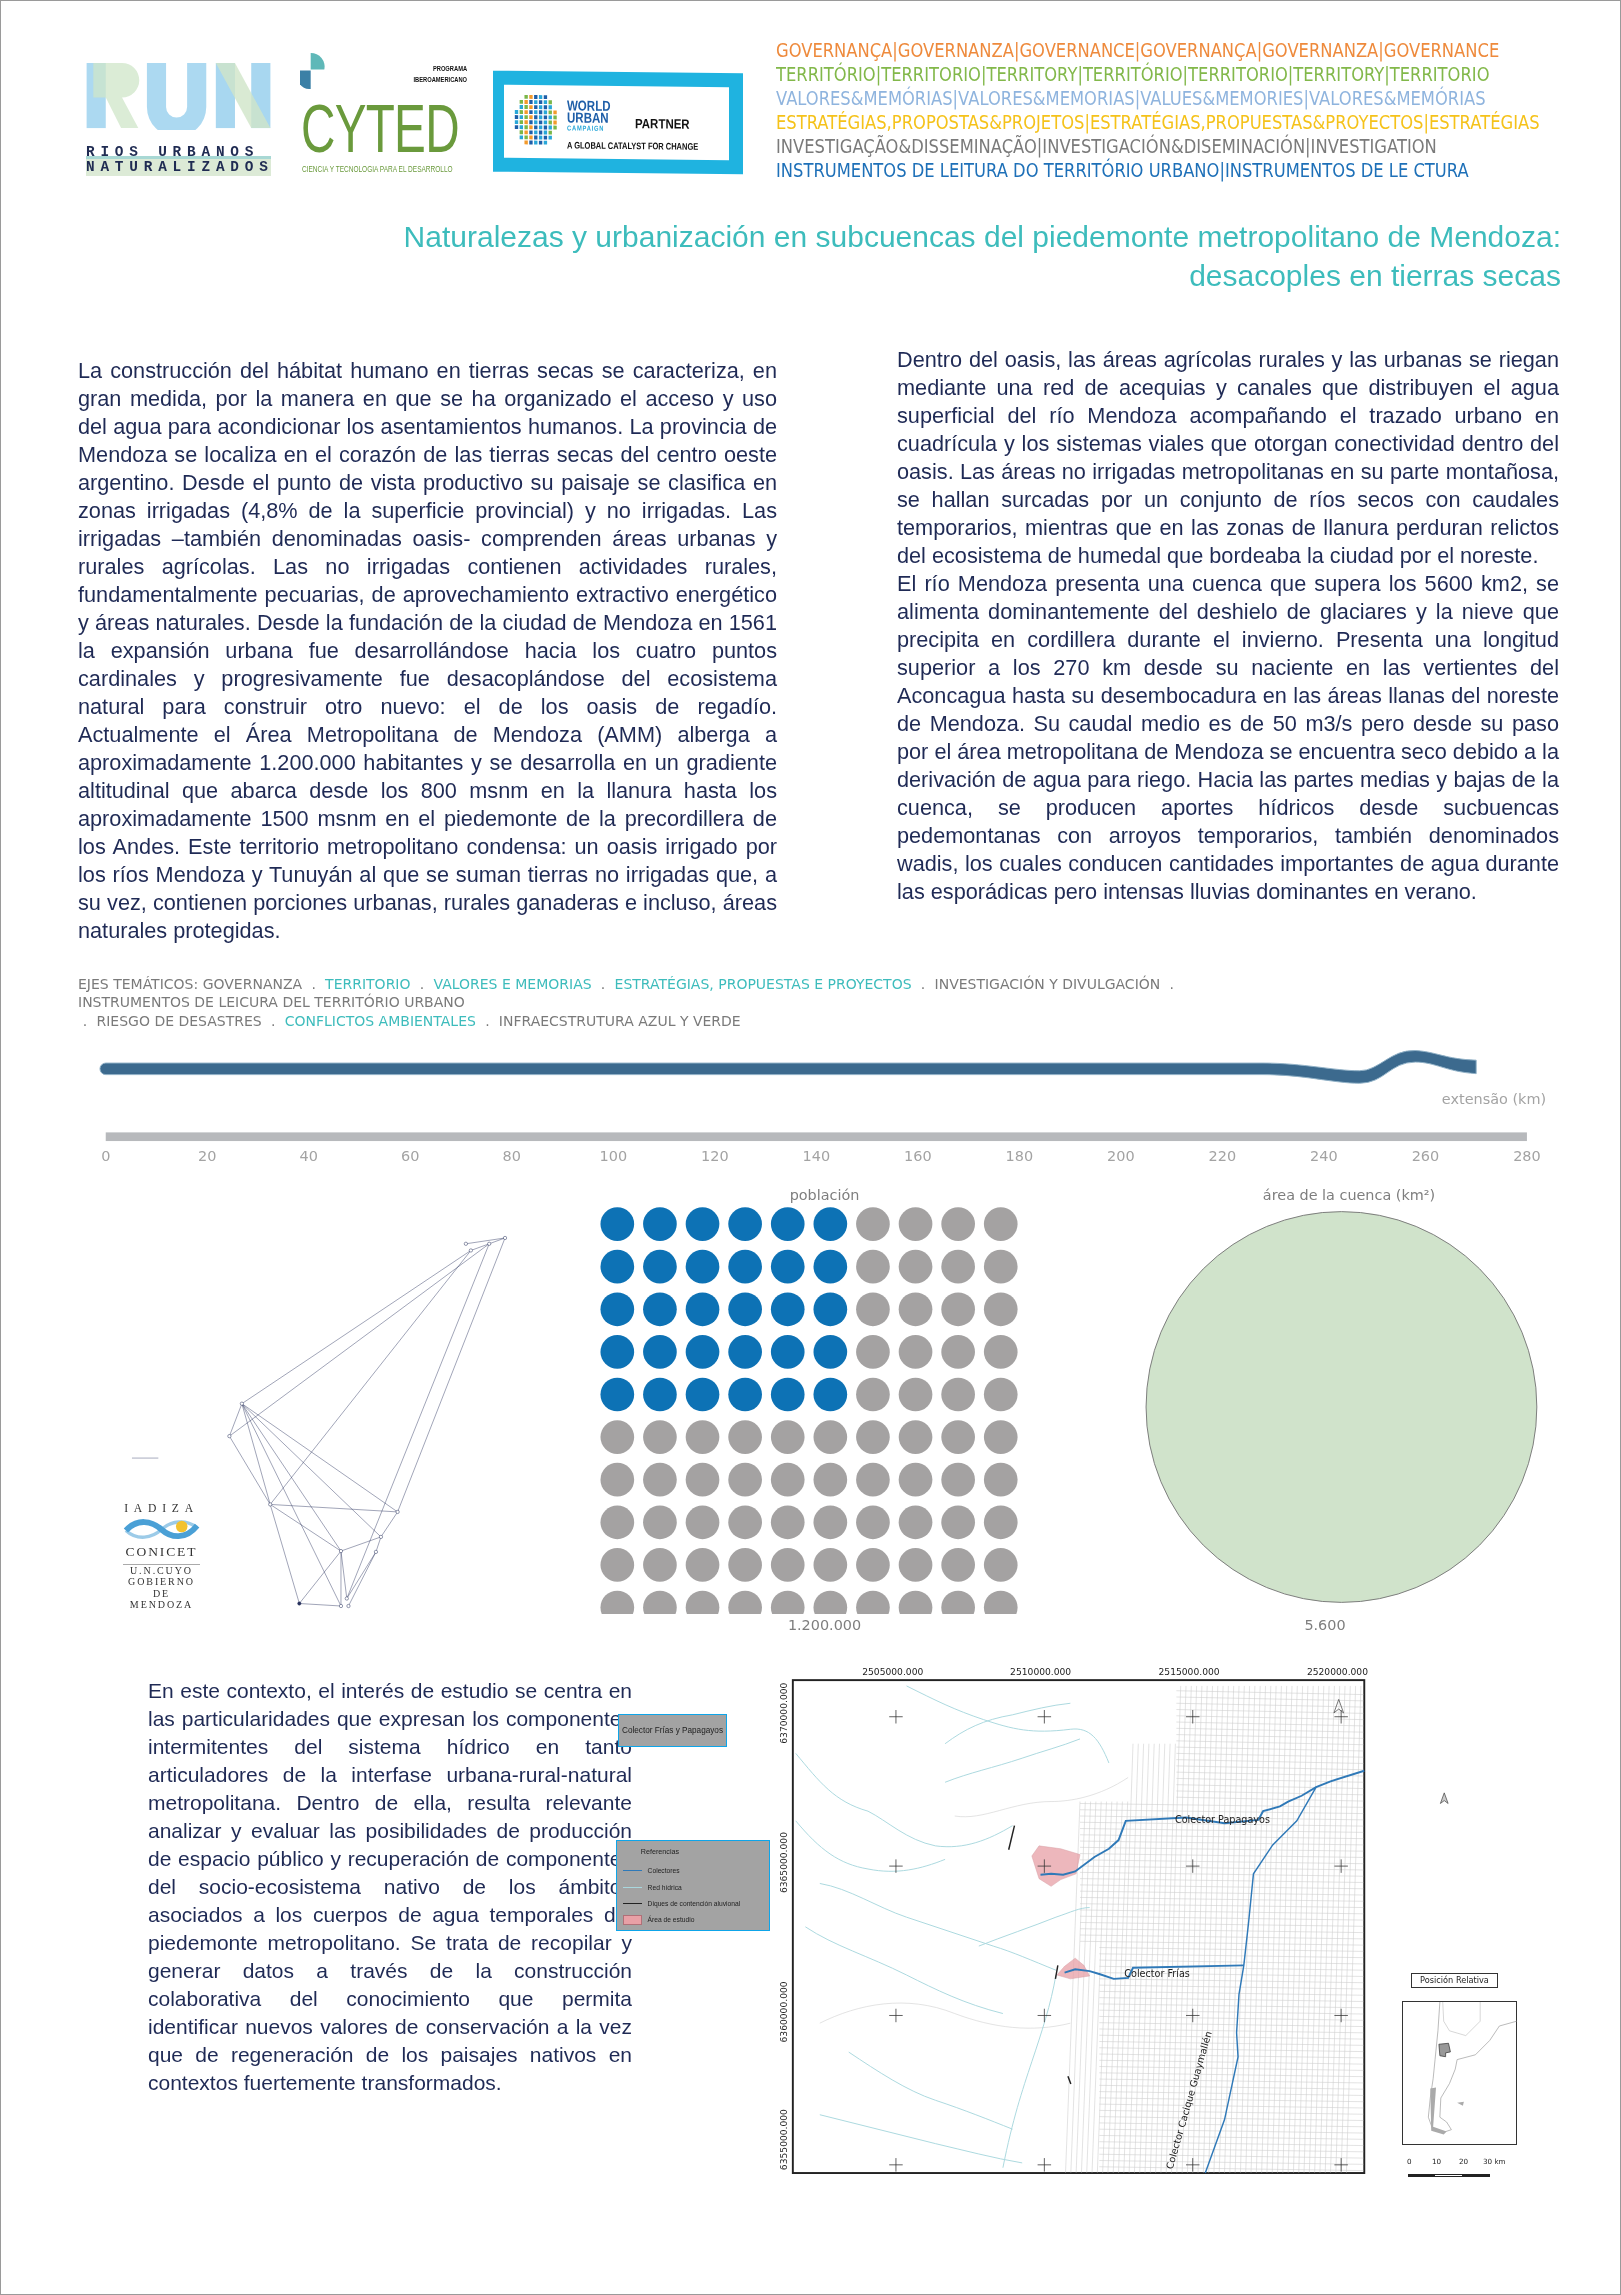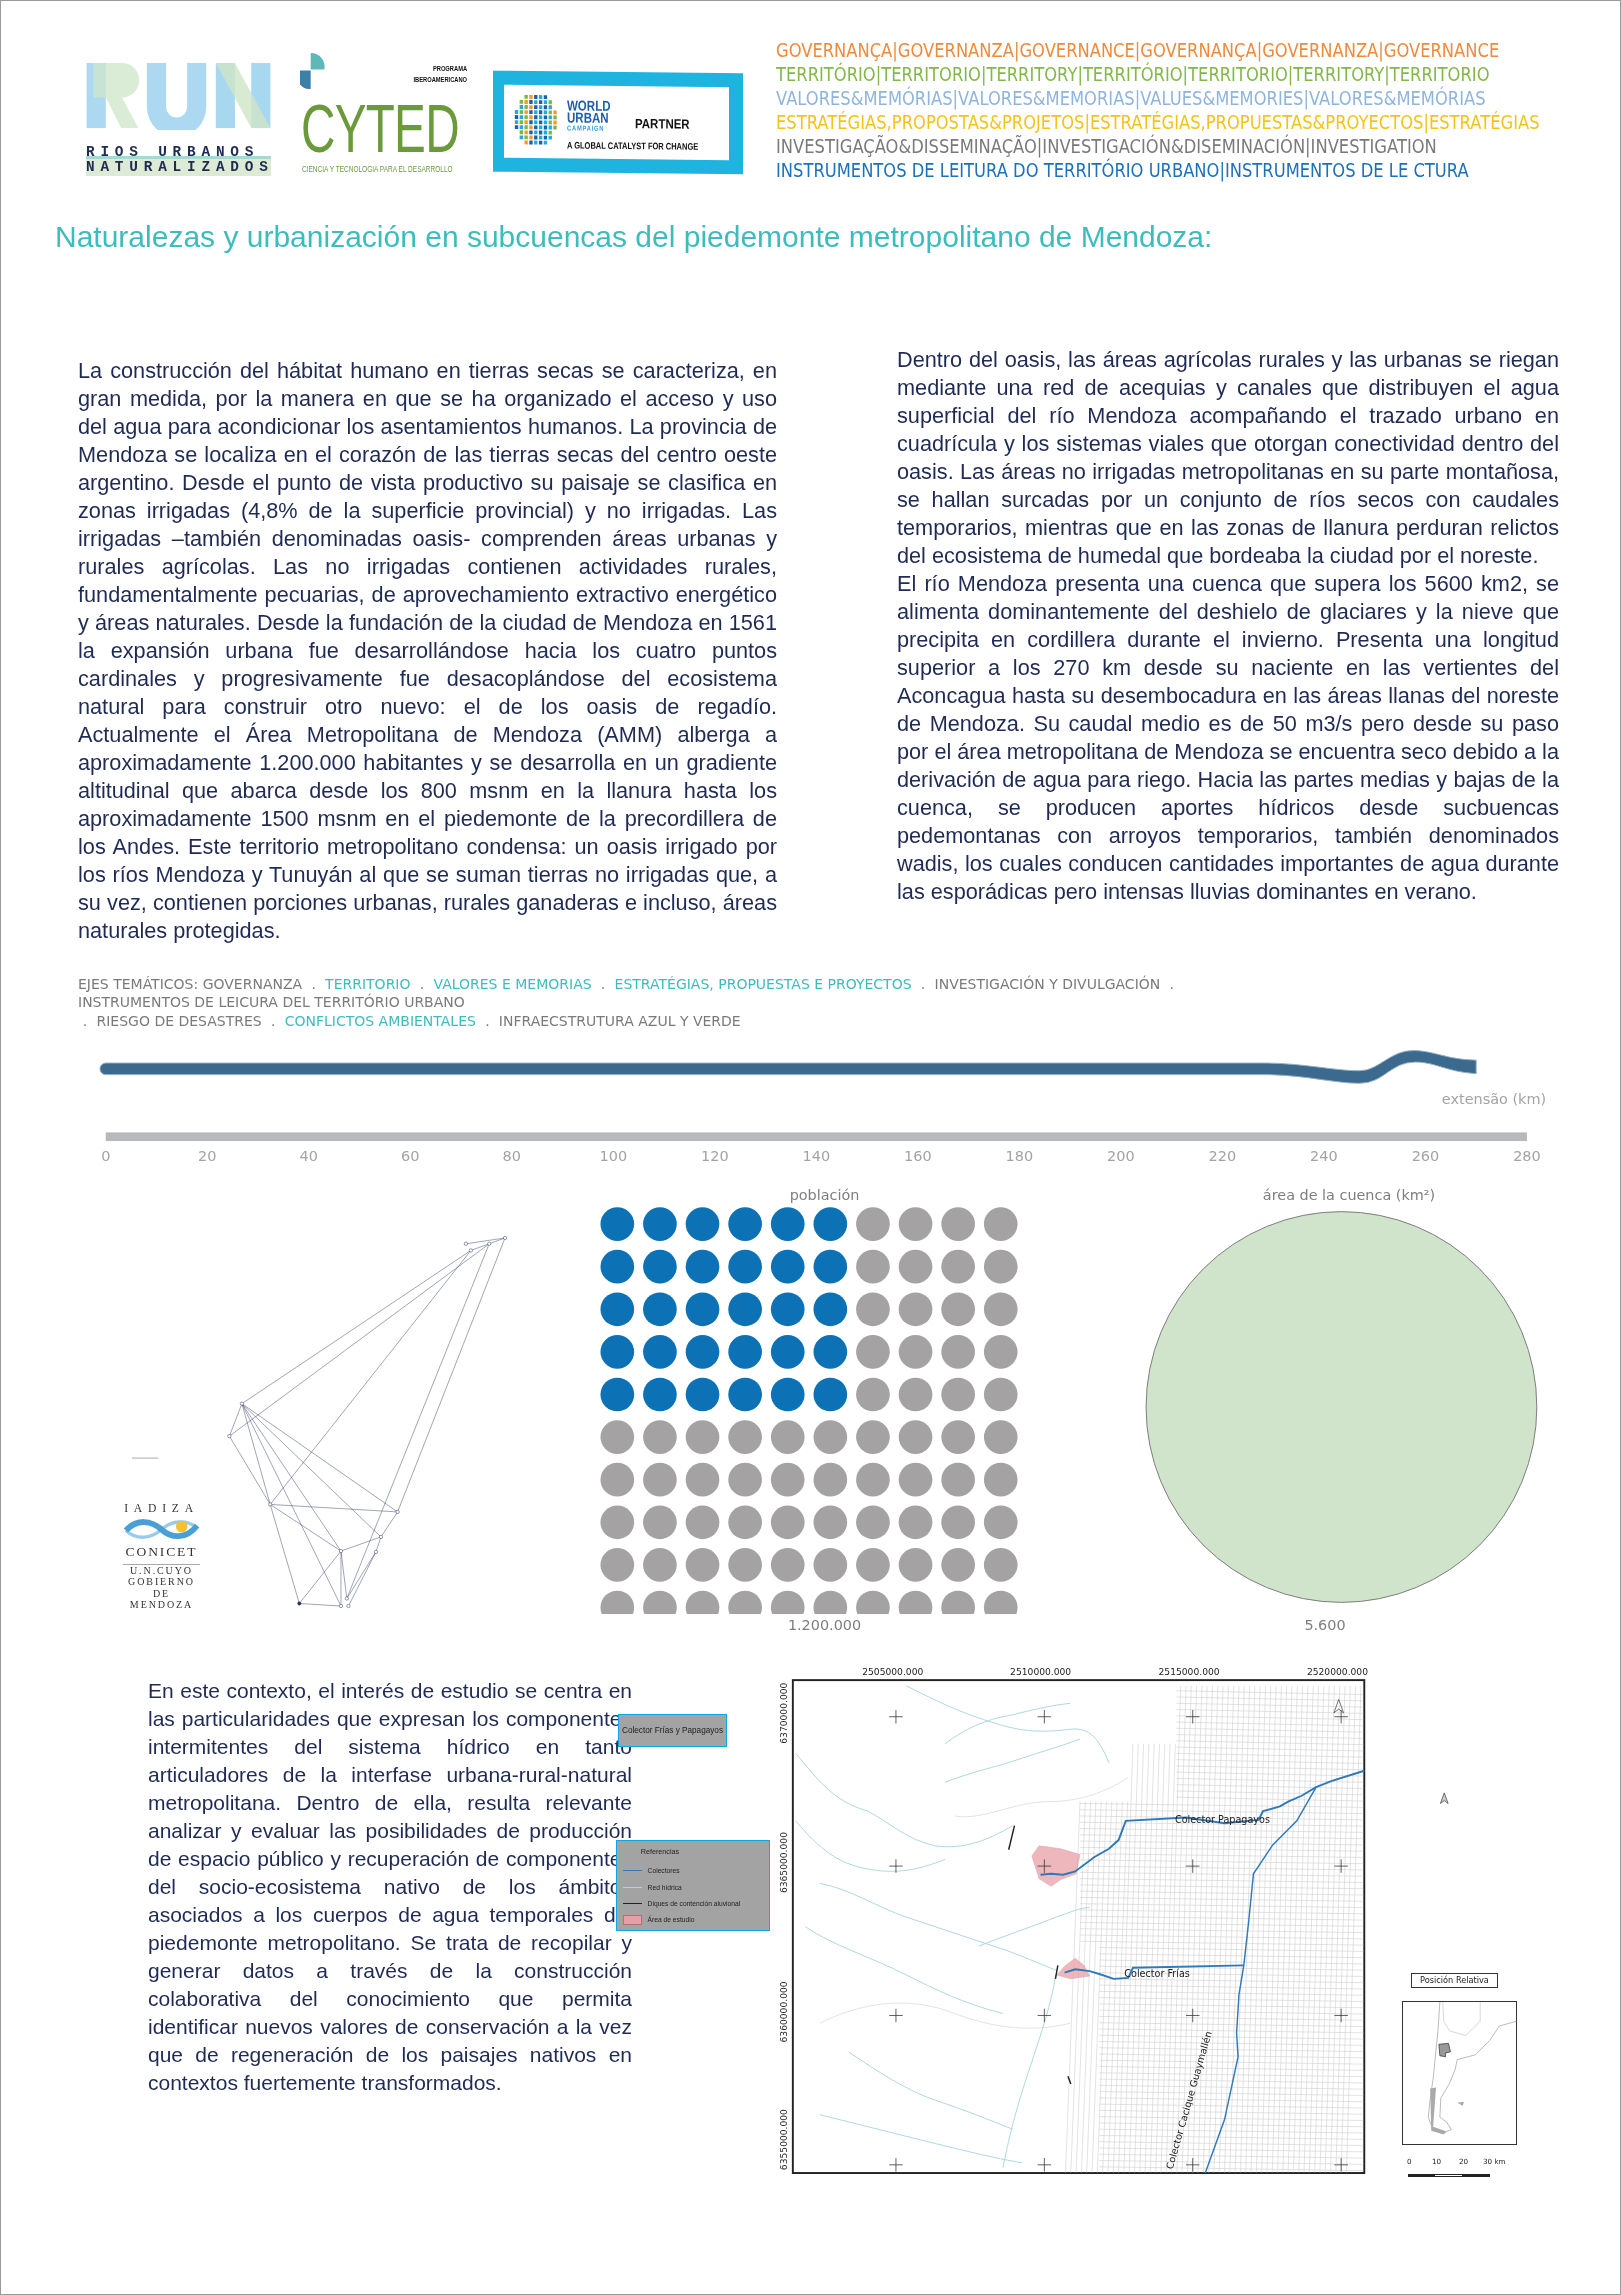--- a/index.html
+++ b/index.html
@@ -25,21 +25,21 @@
   .wuc-globe { position: absolute; left: 6.7px; top: 6.7px; width: 53px; height: 58px; }
   .wuc-word { position: absolute; left: 63px; top: 14.4px; font-weight: bold; color: #1e5ea8; font-size: 14.4px; line-height: 12.5px; transform: scaleX(0.8); transform-origin: left; }
   .wuc-word .camp { font-size: 7.2px; color: #29a7d8; letter-spacing: 1px; line-height: 8.7px; }
   .wuc-partner { position: absolute; left: 131px; top: 30px; font-weight: bold; font-size: 13.5px; color: #111; transform: scaleX(0.85); transform-origin: left; }
   .wuc-tag { position: absolute; left: 63px; top: 54px; font-weight: bold; font-size: 9.6px; color: #111; white-space: nowrap; transform: scaleX(0.78); transform-origin: left; }
 
   .themes-strip { position: absolute; left: 775px; top: 37px; width: 846px; overflow: hidden; white-space: nowrap; }
   .theme-line { font-family: "DejaVu Sans", sans-serif; font-size: 19px; line-height: 24px; transform: scaleX(0.86); transform-origin: left; letter-spacing: 0px; }
 
   
-  .title { position: absolute; left: 54px; top: 216px; width: 1493px; text-align: left; color: #3dbcbc; font-size: 30px; line-height: 39px; }
+  .title { position: absolute; left: 67px; top: 216px; width: 1493px; text-align: right; color: #3dbcbc; font-size: 30px; line-height: 39px; }
   .col { position: absolute; color: #1f2a55; font-size: 21.7px; line-height: 28px; text-align: justify; }
   .col-left { left: 77px; top: 345px; width: 699px; margin-top: 11px; }
   .col-right { left: 896px; top: 345px; width: 662px; }
   .col p { margin: 0; }
   .tags { position: absolute; left: 77px; top: 974px; width: 1483px; font-family: "DejaVu Sans", sans-serif; font-size: 14px; line-height: 18.3px; color: #7a7a7a; }
   .tags .t { white-space: nowrap; }
   .tags .hl { color: #3dbcbc; }
   .tags .sep { color: #7a7a7a; margin: 0 4.8px; }
 
   
@@ -207,20 +207,21 @@
   <div class="theme-line" style="color: rgb(238, 138, 60);">GOVERNANÇA|GOVERNANZA|GOVERNANCE|GOVERNANÇA|GOVERNANZA|GOVERNANCE</div>
   <div class="theme-line" style="color: rgb(130, 184, 74);">TERRITÓRIO|TERRITORIO|TERRITORY|TERRITÓRIO|TERRITORIO|TERRITORY|TERRITORIO</div>
   <div class="theme-line" style="color: rgb(143, 180, 222);">VALORES&amp;MEMÓRIAS|VALORES&amp;MEMORIAS|VALUES&amp;MEMORIES|VALORES&amp;MEMÓRIAS</div>
   <div class="theme-line" style="color: rgb(245, 194, 26);">ESTRATÉGIAS,PROPOSTAS&amp;PROJETOS|ESTRATÉGIAS,PROPUESTAS&amp;PROYECTOS|ESTRATÉGIAS</div>
   <div class="theme-line" style="color: rgb(122, 122, 122);">INVESTIGAÇÃO&amp;DISSEMINAÇÃO|INVESTIGACIÓN&amp;DISEMINACIÓN|INVESTIGATION</div>
   <div class="theme-line" style="color: rgb(30, 112, 184);">INSTRUMENTOS DE  LEITURA DO TERRITÓRIO URBANO|INSTRUMENTOS DE LE CTURA</div>
 </div>
 
 <div class="title">
   <div>Naturalezas y urbanización en subcuencas del piedemonte metropolitano de Mendoza:</div>
+  <div>desacoples en tierras secas</div>
 </div>
 
 <div class="col col-left">
   <p>La construcción del hábitat humano en tierras secas se caracteriza, en gran medida, por la manera en que se ha organizado el acceso y uso del agua para acondicionar los asentamientos humanos. La provincia de Mendoza se localiza en el corazón de las tierras secas del centro oeste argentino. Desde el punto de vista productivo su paisaje se clasifica en zonas irrigadas (4,8% de la superficie provincial) y no irrigadas. Las irrigadas –también denominadas oasis- comprenden áreas urbanas y rurales agrícolas. Las no irrigadas contienen actividades rurales, fundamentalmente pecuarias, de aprovechamiento extractivo energético y áreas naturales. Desde la fundación de la ciudad de Mendoza en 1561 la expansión urbana fue desarrollándose hacia los cuatro puntos cardinales y progresivamente fue desacoplándose del ecosistema natural para construir otro nuevo: el de los oasis de regadío. Actualmente el Área Metropolitana de Mendoza (AMM) alberga a aproximadamente 1.200.000 habitantes y se desarrolla en un gradiente altitudinal que abarca desde los 800 msnm en la llanura hasta los aproximadamente 1500 msnm en el piedemonte de la precordillera de los Andes. Este territorio metropolitano condensa: un oasis irrigado por los ríos Mendoza y Tunuyán al que se suman tierras no irrigadas que, a su vez, contienen porciones urbanas, rurales ganaderas e incluso, áreas naturales protegidas.</p>
 </div>
 <div class="col col-right">
   <p>Dentro del oasis, las áreas agrícolas rurales y las urbanas se riegan mediante una red de acequias y canales que distribuyen el agua superficial del río Mendoza acompañando el trazado urbano en cuadrícula y los sistemas viales que otorgan conectividad dentro del oasis. Las áreas no irrigadas metropolitanas en su parte montañosa, se hallan surcadas por un conjunto de ríos secos con caudales temporarios, mientras que en las zonas de llanura perduran relictos del ecosistema de humedal que bordeaba la ciudad por el noreste.</p>
   <p>El río Mendoza presenta una cuenca que supera los 5600 km2, se alimenta dominantemente del deshielo de glaciares y la nieve que precipita en cordillera durante el invierno. Presenta una longitud superior a los 270 km desde su naciente en las vertientes del Aconcagua hasta su desembocadura en las áreas llanas del noreste de Mendoza. Su caudal medio es de 50 m3/s pero desde su paso por el área metropolitana de Mendoza se encuentra seco debido a la derivación de agua para riego. Hacia las partes medias y bajas de la cuenca, se producen aportes hídricos desde sucbuencas pedemontanas con arroyos temporarios, también denominados wadis, los cuales conducen cantidades importantes de agua durante las esporádicas pero intensas lluvias dominantes en verano.</p>
 </div>
 

